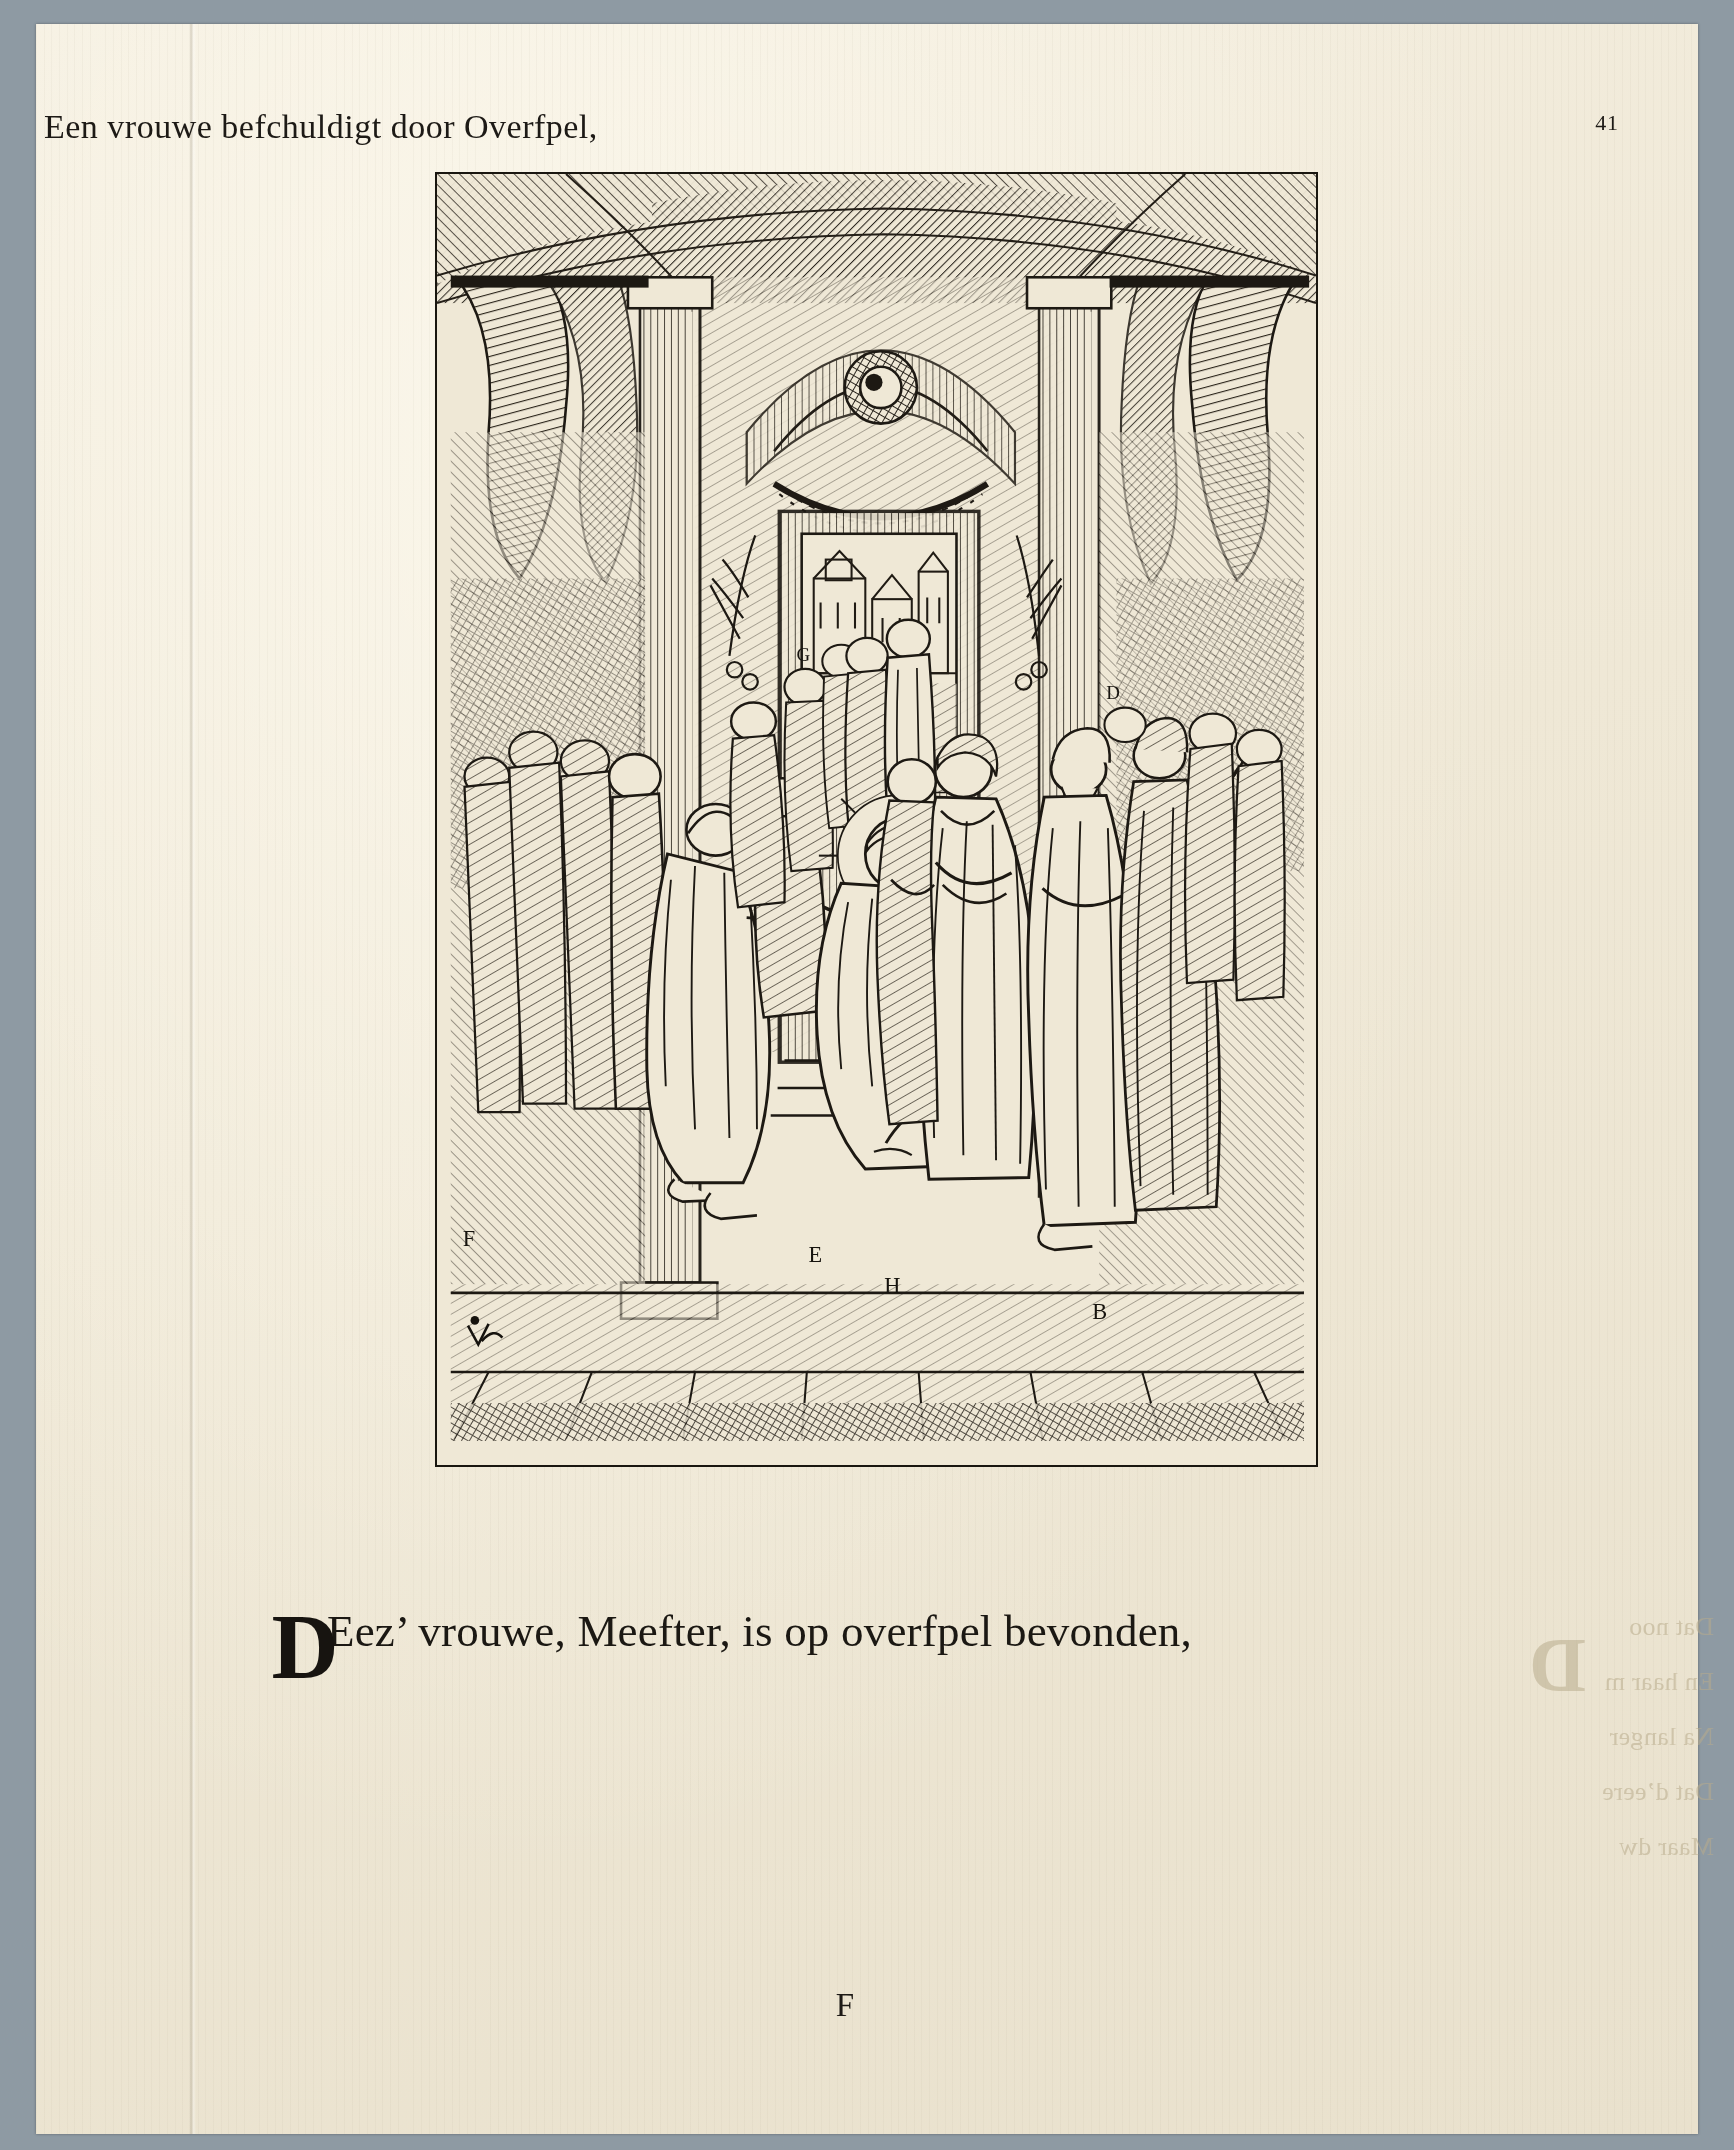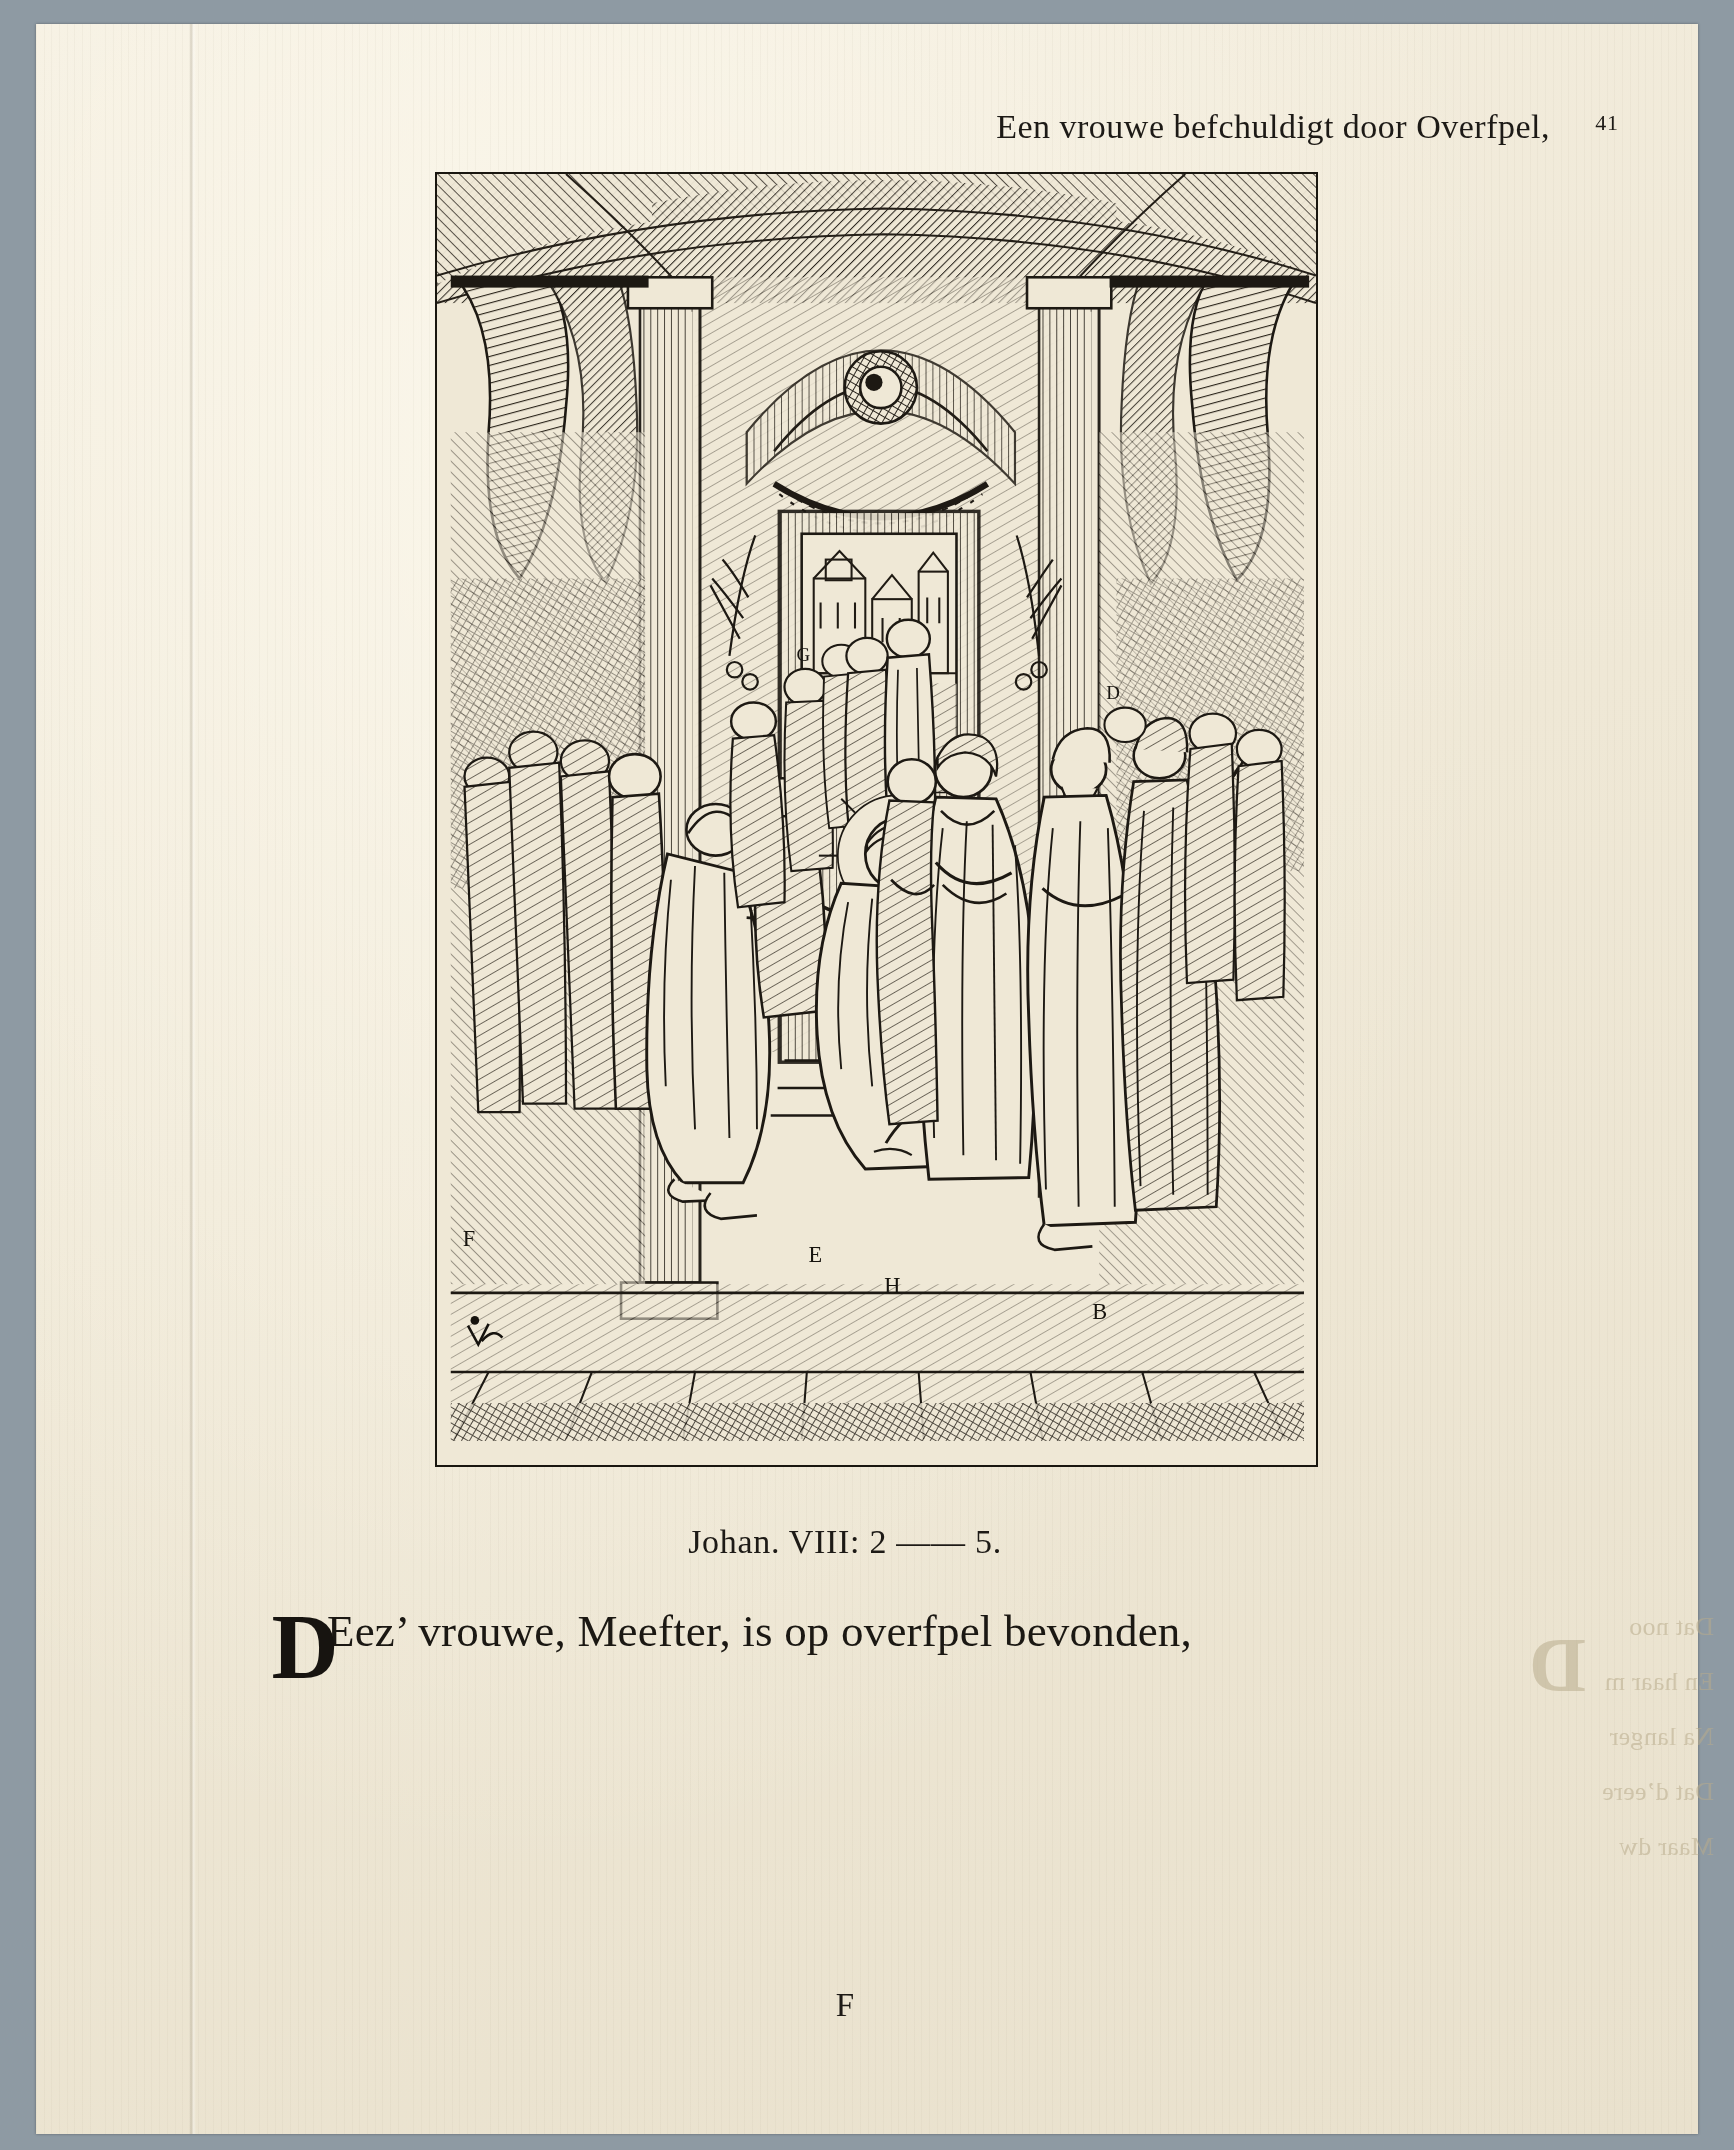--- a/index.html
+++ b/index.html
@@ -80,24 +80,25 @@
     left: 0;
     top: 84px;
     width: 100%;
     height: 43px;
   }
   #running-title {
     position: absolute;
     left: 0;
     top: 0;
     width: 1514px;
-    text-align: right;
+    text-align: left;
     font-size: 34px;
     color: #1d1a16;
     letter-spacing: 0.5px;
+    padding-left: 8px;
   }
   #page-number {
     position: absolute;
     right: 79px;
     top: 1.7px;
     font-size: 22px;
     color: #1d1a16;
     letter-spacing: 0.9px;
   }
 
@@ -496,21 +497,20 @@
         </g>
         <g fill="none" stroke="#16130e" stroke-width="3">
           <path d="M36 1338 L 48 1360 L 60 1336"></path>
           <path d="M52 1356 Q 66 1340 76 1352"></path>
           <circle cx="44" cy="1332" r="5" fill="#16130e" stroke="none"></circle>
         </g>
       </g>
     </svg>
   </div>
 
-  <div id="scripture-ref">Johan. VIII: 2 —— 5.</div>
 
   <div id="verse">
     <span id="drop-cap">D</span>
     <div class="verse-line vl-1">Eez’ vrouwe, Meefter, is op overfpel bevonden,</div>
   </div>
 
   <div id="signature-mark">F</div>
 
 </div>
 

